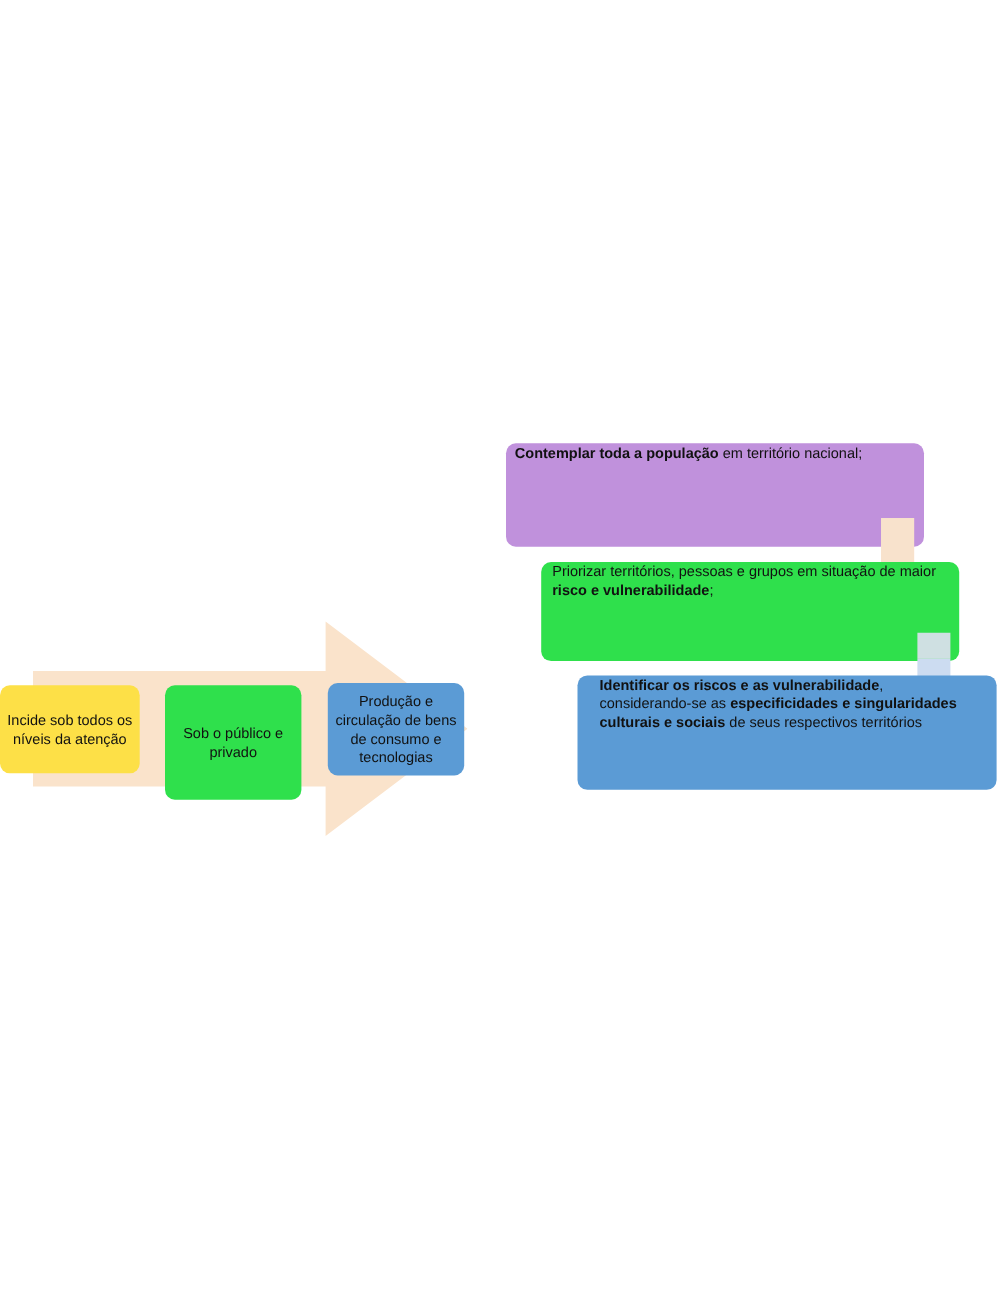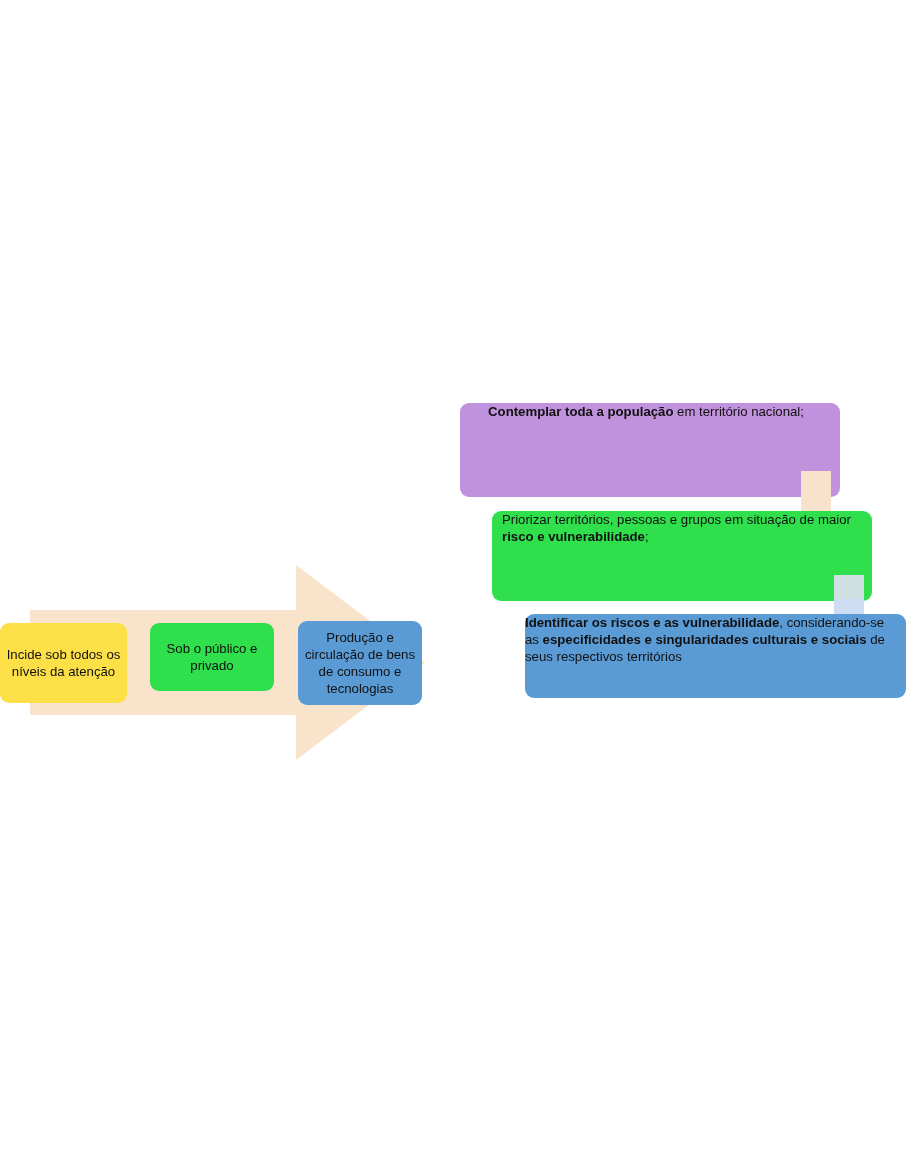--- a/index.html
+++ b/index.html
@@ -55,21 +55,21 @@
   }
   #left-diagram .box {
     text-align: center;
     justify-content: center;
   }
   #left-box-purple {
     left: 0px;  top: 68px;  width: 127px; height: 80px;
     background: #c091dc;
   }
   #left-box-green {
-    left: 150px; top: 68px; width: 124px; height: 68px;
+    left: 150px; top: 68px; width: 124px; height: 104px;
     background: #2fe04c;
   }
   #left-box-blue {
     left: 298px; top: 66px; width: 124px; height: 84px;
     background: #5b9bd5;
   }
 
   
   #right-diagram {
     position: absolute;
@@ -80,33 +80,32 @@
   }
   #right-diagram .box {
     align-items: flex-start;
     padding-top: 0;
   }
   #right-box-purple {
     left: 5px;  top: 8px;  width: 380px; height: 94px;
     background: #c091dc;
     padding: 0 16px 0 8px;
     align-items: center;
-    text-align: center;
   }
   #right-box-green {
     left: 37px; top: 116px; width: 380px; height: 90px;
     background: #2fe04c;
     padding: 0 16px 0 10px;
     align-items: center;
     justify-content: flex-end;
   }
   #right-box-blue {
-    left: 70px; top: 219px; width: 381px; height: 84px;
+    left: 70px; top: 219px; width: 381px; height: 104px;
     background: #5b9bd5;
-    padding: 0 16px 0 0;
+    padding: 0 16px 0 20px;
     align-items: center;
   }
 
   .down-arrow { position: absolute; }
   #arrow-1 { left: 330px; top: 76px;  width: 62px; height: 68px; }
   #arrow-2 { left: 363px; top: 180px; width: 62px; height: 68px; }
 
   b { font-weight: 700; }
 </style>
 </head>

